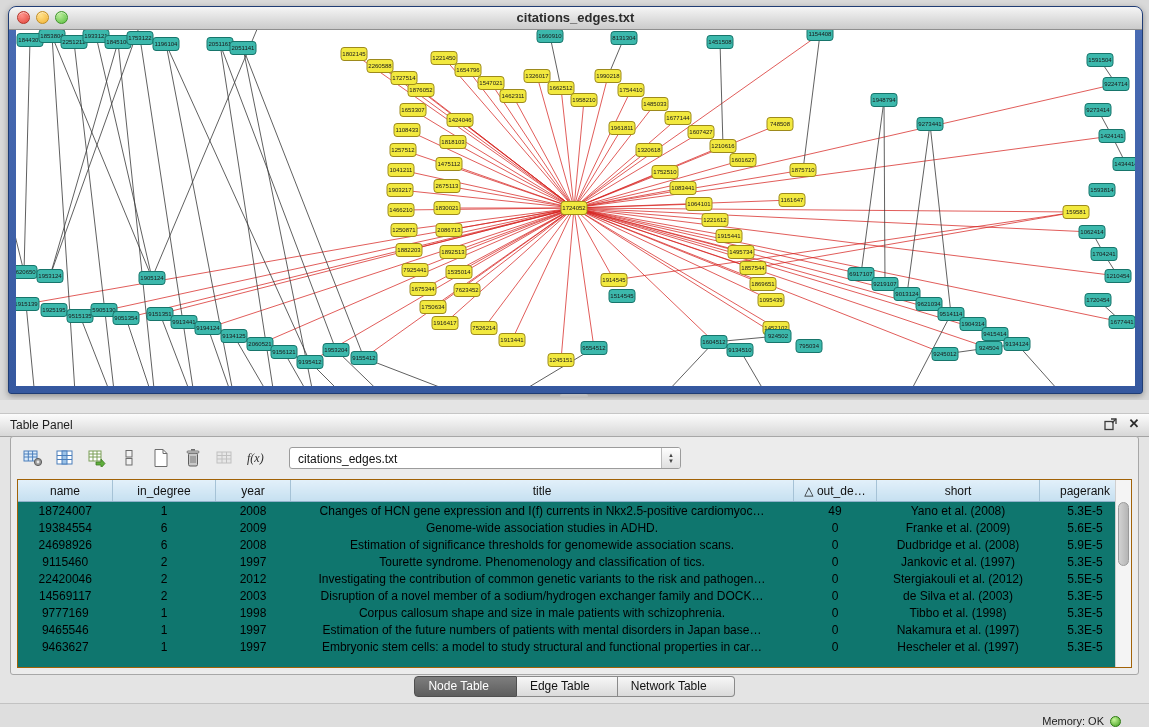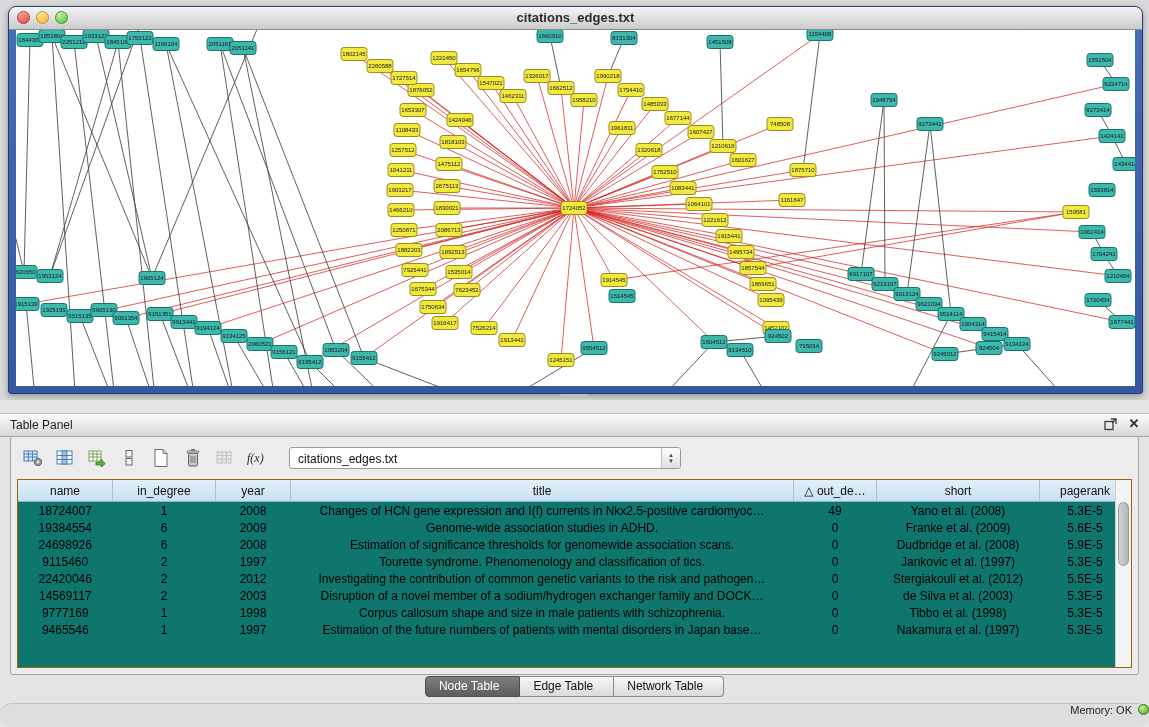--- a/index.html
+++ b/index.html
@@ -93,32 +93,32 @@
     position:absolute;top:0;right:0;width:15px;bottom:0;
     background:#f4f4f4;border-left:1px solid #cfcfcf;
   }
   .vscroll .thumb{
     position:absolute;left:2px;right:2px;top:22px;height:62px;border-radius:6px;
     background:linear-gradient(90deg,#d2d2d2,#b5b5b5);border:1px solid #9a9a9a;
   }
 
   .tabs{position:absolute;bottom:30px;left:0;width:100%;display:flex;justify-content:center;}
   .tab{
-    font-size:12px;padding:2px 20px 3px 13px;border:1px solid #8a8a8a;border-left:none;
+    font-size:12px;padding:2px 27px 3px 13px;border:1px solid #8a8a8a;border-left:none;
     background:linear-gradient(#f7f7f7,#dadada);color:#111;cursor:default;
   }
   .tab:first-child{border-left:1px solid #8a8a8a;border-radius:4px 0 0 4px;}
   .tab:last-child{border-radius:0 4px 4px 0;}
   .tab.selected{background:linear-gradient(#7e7e7e,#5d5d5d);color:#fff;border-color:#4f4f4f;}
 
   .statusbar{
     position:absolute;left:0;bottom:0;width:1149px;height:24px;
     border-top:1px solid #c2c2c2;background:#dedede;
-    display:flex;align-items:flex-start;justify-content:flex-end;padding-right:0;box-sizing:border-box;
-    font-size:11px;color:#1c1c1c;border-radius:12px;
+    display:flex;align-items:flex-end;justify-content:flex-end;padding-right:28px;box-sizing:border-box;
+    font-size:11px;color:#1c1c1c;
   }
   .memdot{
     width:11px;height:11px;border-radius:50%;margin-left:6px;
     background:radial-gradient(circle at 35% 30%,#c7f59a,#3f9e1d);
     border:1px solid #2d7a12;box-sizing:border-box;
   }
 </style>
 </head>
 <body>
 
@@ -918,20 +918,29 @@
             </tr>
             <tr>
               <td class="al">9465546</td>
               <td class="al">1</td>
               <td class="al">1997</td>
               <td class="al">Estimation of the future numbers of patients with mental disorders in Japan base…</td>
               <td class="al">0</td>
               <td class="ac">Nakamura et al. (1997)</td>
               <td class="al">5.3E-5</td>
             </tr>
+            <tr>
+              <td class="al">9463627</td>
+              <td class="al">1</td>
+              <td class="al">1997</td>
+              <td class="al">Embryonic stem cells: a model to study structural and functional properties in car…</td>
+              <td class="al">0</td>
+              <td class="ac">Hescheler et al. (1997)</td>
+              <td class="al">5.3E-5</td>
+            </tr>
           </tbody>
       </table>
       <div class="vscroll">
         <div class="thumb"></div>
       </div>
     </div>
   </div>
 
   <div class="tabs" id="tabs">
       <span class="tab selected">Node Table</span>

